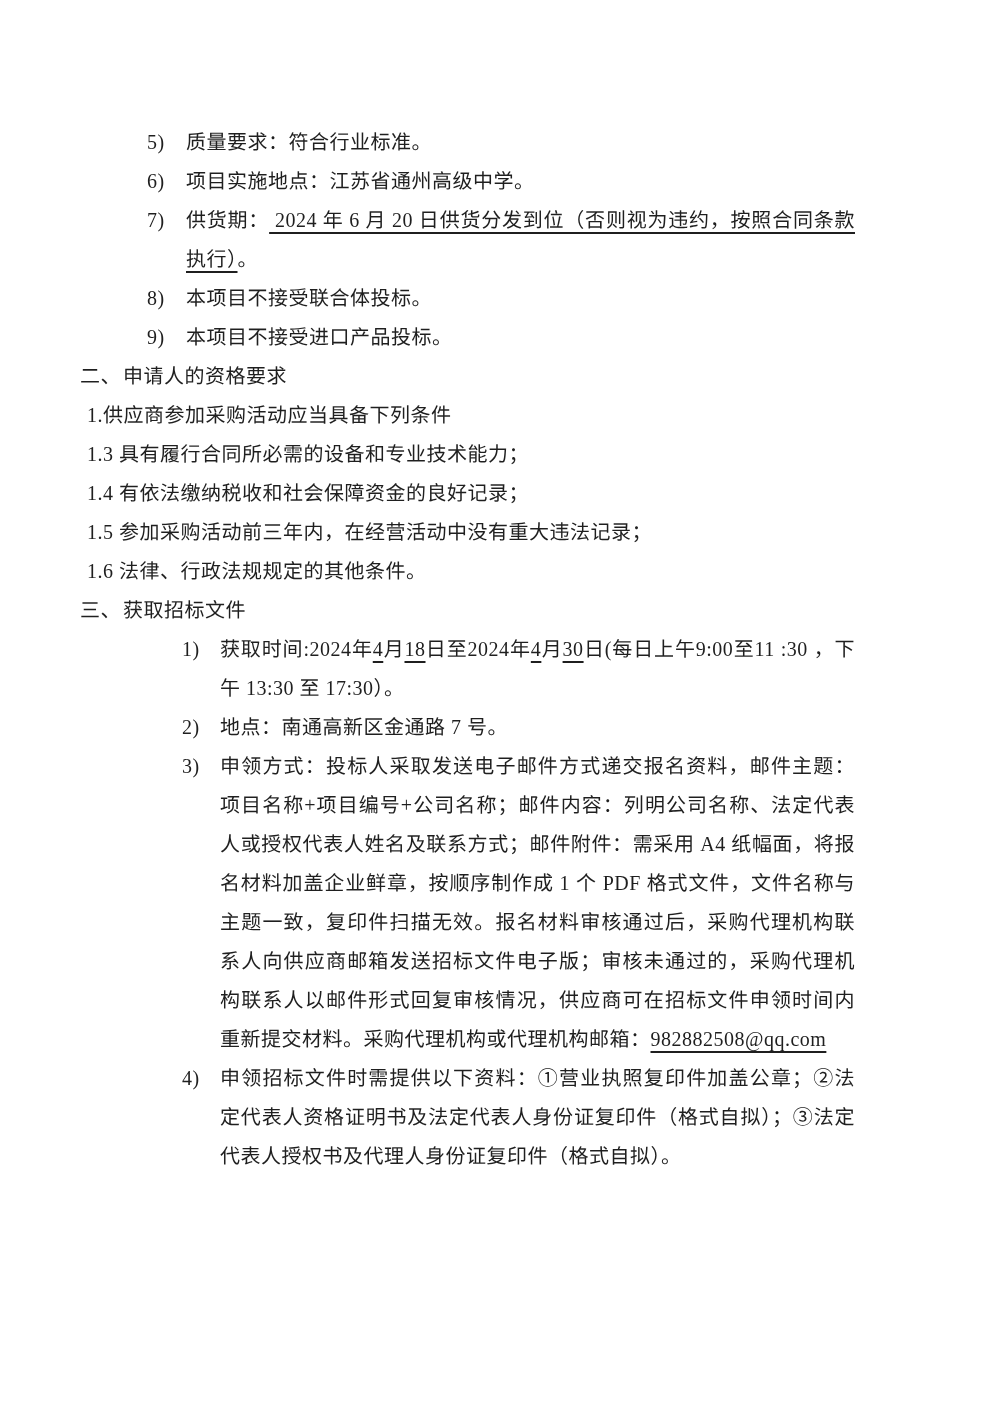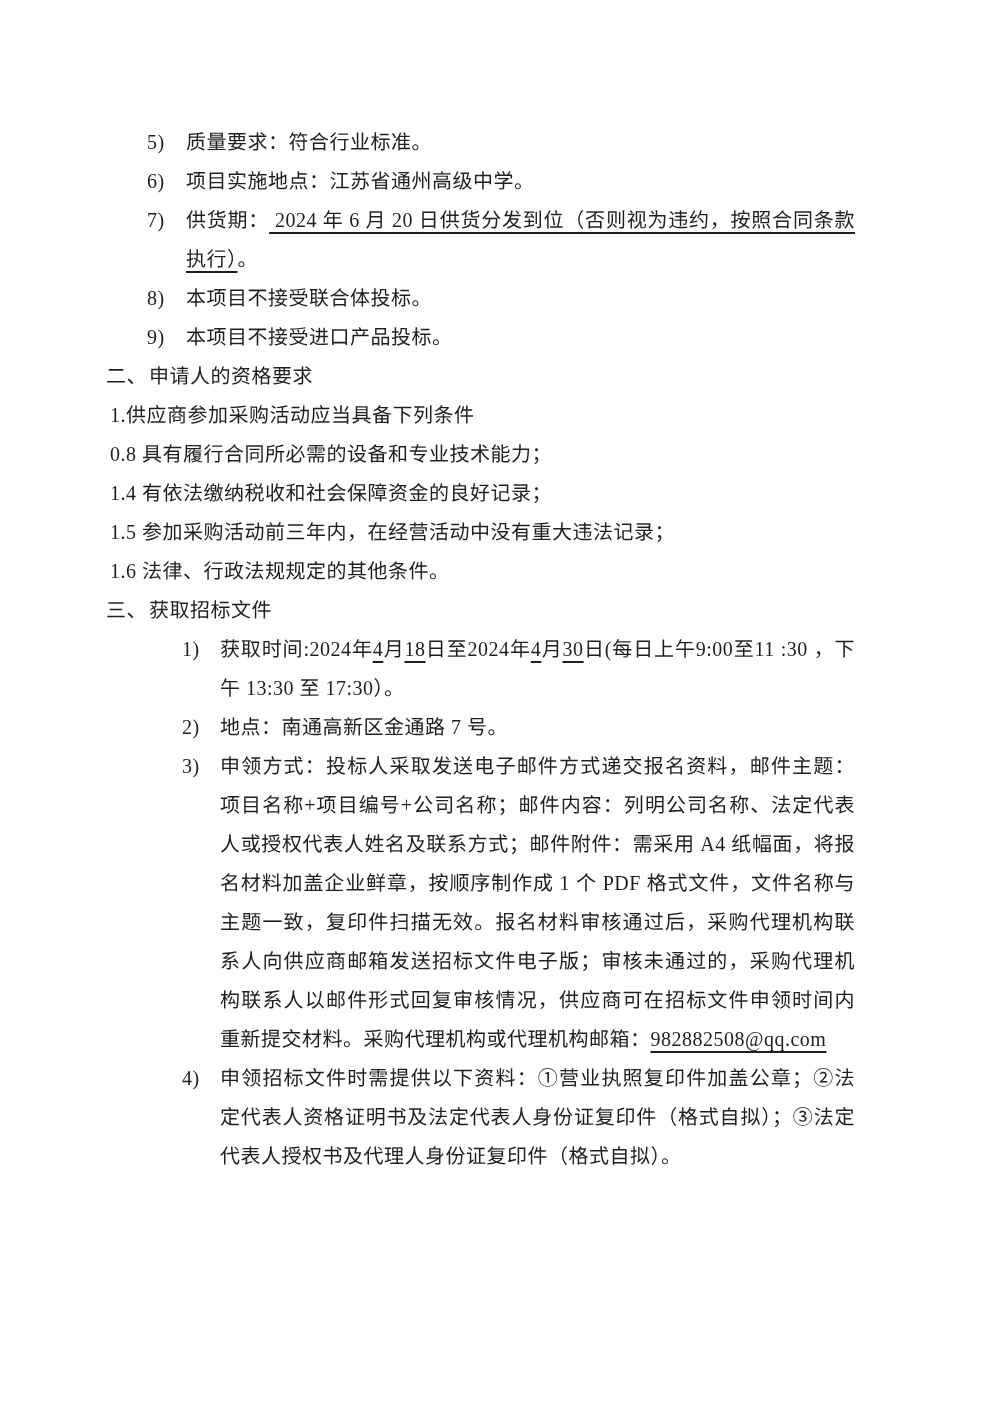--- a/index.html
+++ b/index.html
@@ -30,26 +30,26 @@
   
   .item-a {
     position: relative;
     margin-left: 186px;
     margin-right: 145px;
     text-align: justify;
   }
   .item-a > .num { position: absolute; left: -39px; top: 0; }
 
   
-  .sec-head { margin-left: 106px; margin-right: 145px; }
+  .sec-head { margin-left: 80px; margin-right: 145px; }
   .sec-head .num { margin-right: 2px; }
 
   
   .sub {
-    margin-left: 110px;
+    margin-left: 87px;
     margin-right: 145px;
     text-align: justify;
   }
 
   
   .item-b {
     position: relative;
     margin-left: 220px;
     margin-right: 145px;
     text-align: justify;
@@ -91,21 +91,21 @@
     <p class="item-a">
       <span class="num">9)</span>
       <span class="txt"><span>本项目不接受进口产品投标。</span></span>
     </p>
 
     <p class="sec-head">
       <span class="num">二、</span><span>申请人的资格要求</span>
     </p>
 
     <p class="sub">1.供应商参加采购活动应当具备下列条件</p>
-    <p class="sub">0.8 具有履行合同所必需的设备和专业技术能力；</p>
+    <p class="sub">1.3 具有履行合同所必需的设备和专业技术能力；</p>
     <p class="sub">1.4 有依法缴纳税收和社会保障资金的良好记录；</p>
     <p class="sub">1.5 参加采购活动前三年内，在经营活动中没有重大违法记录；</p>
     <p class="sub">1.6 法律、行政法规规定的其他条件。</p>
 
     <p class="sec-head">
       <span class="num">三、</span><span>获取招标文件</span>
     </p>
 
     <p class="item-b">
       <span class="num">1)</span>

